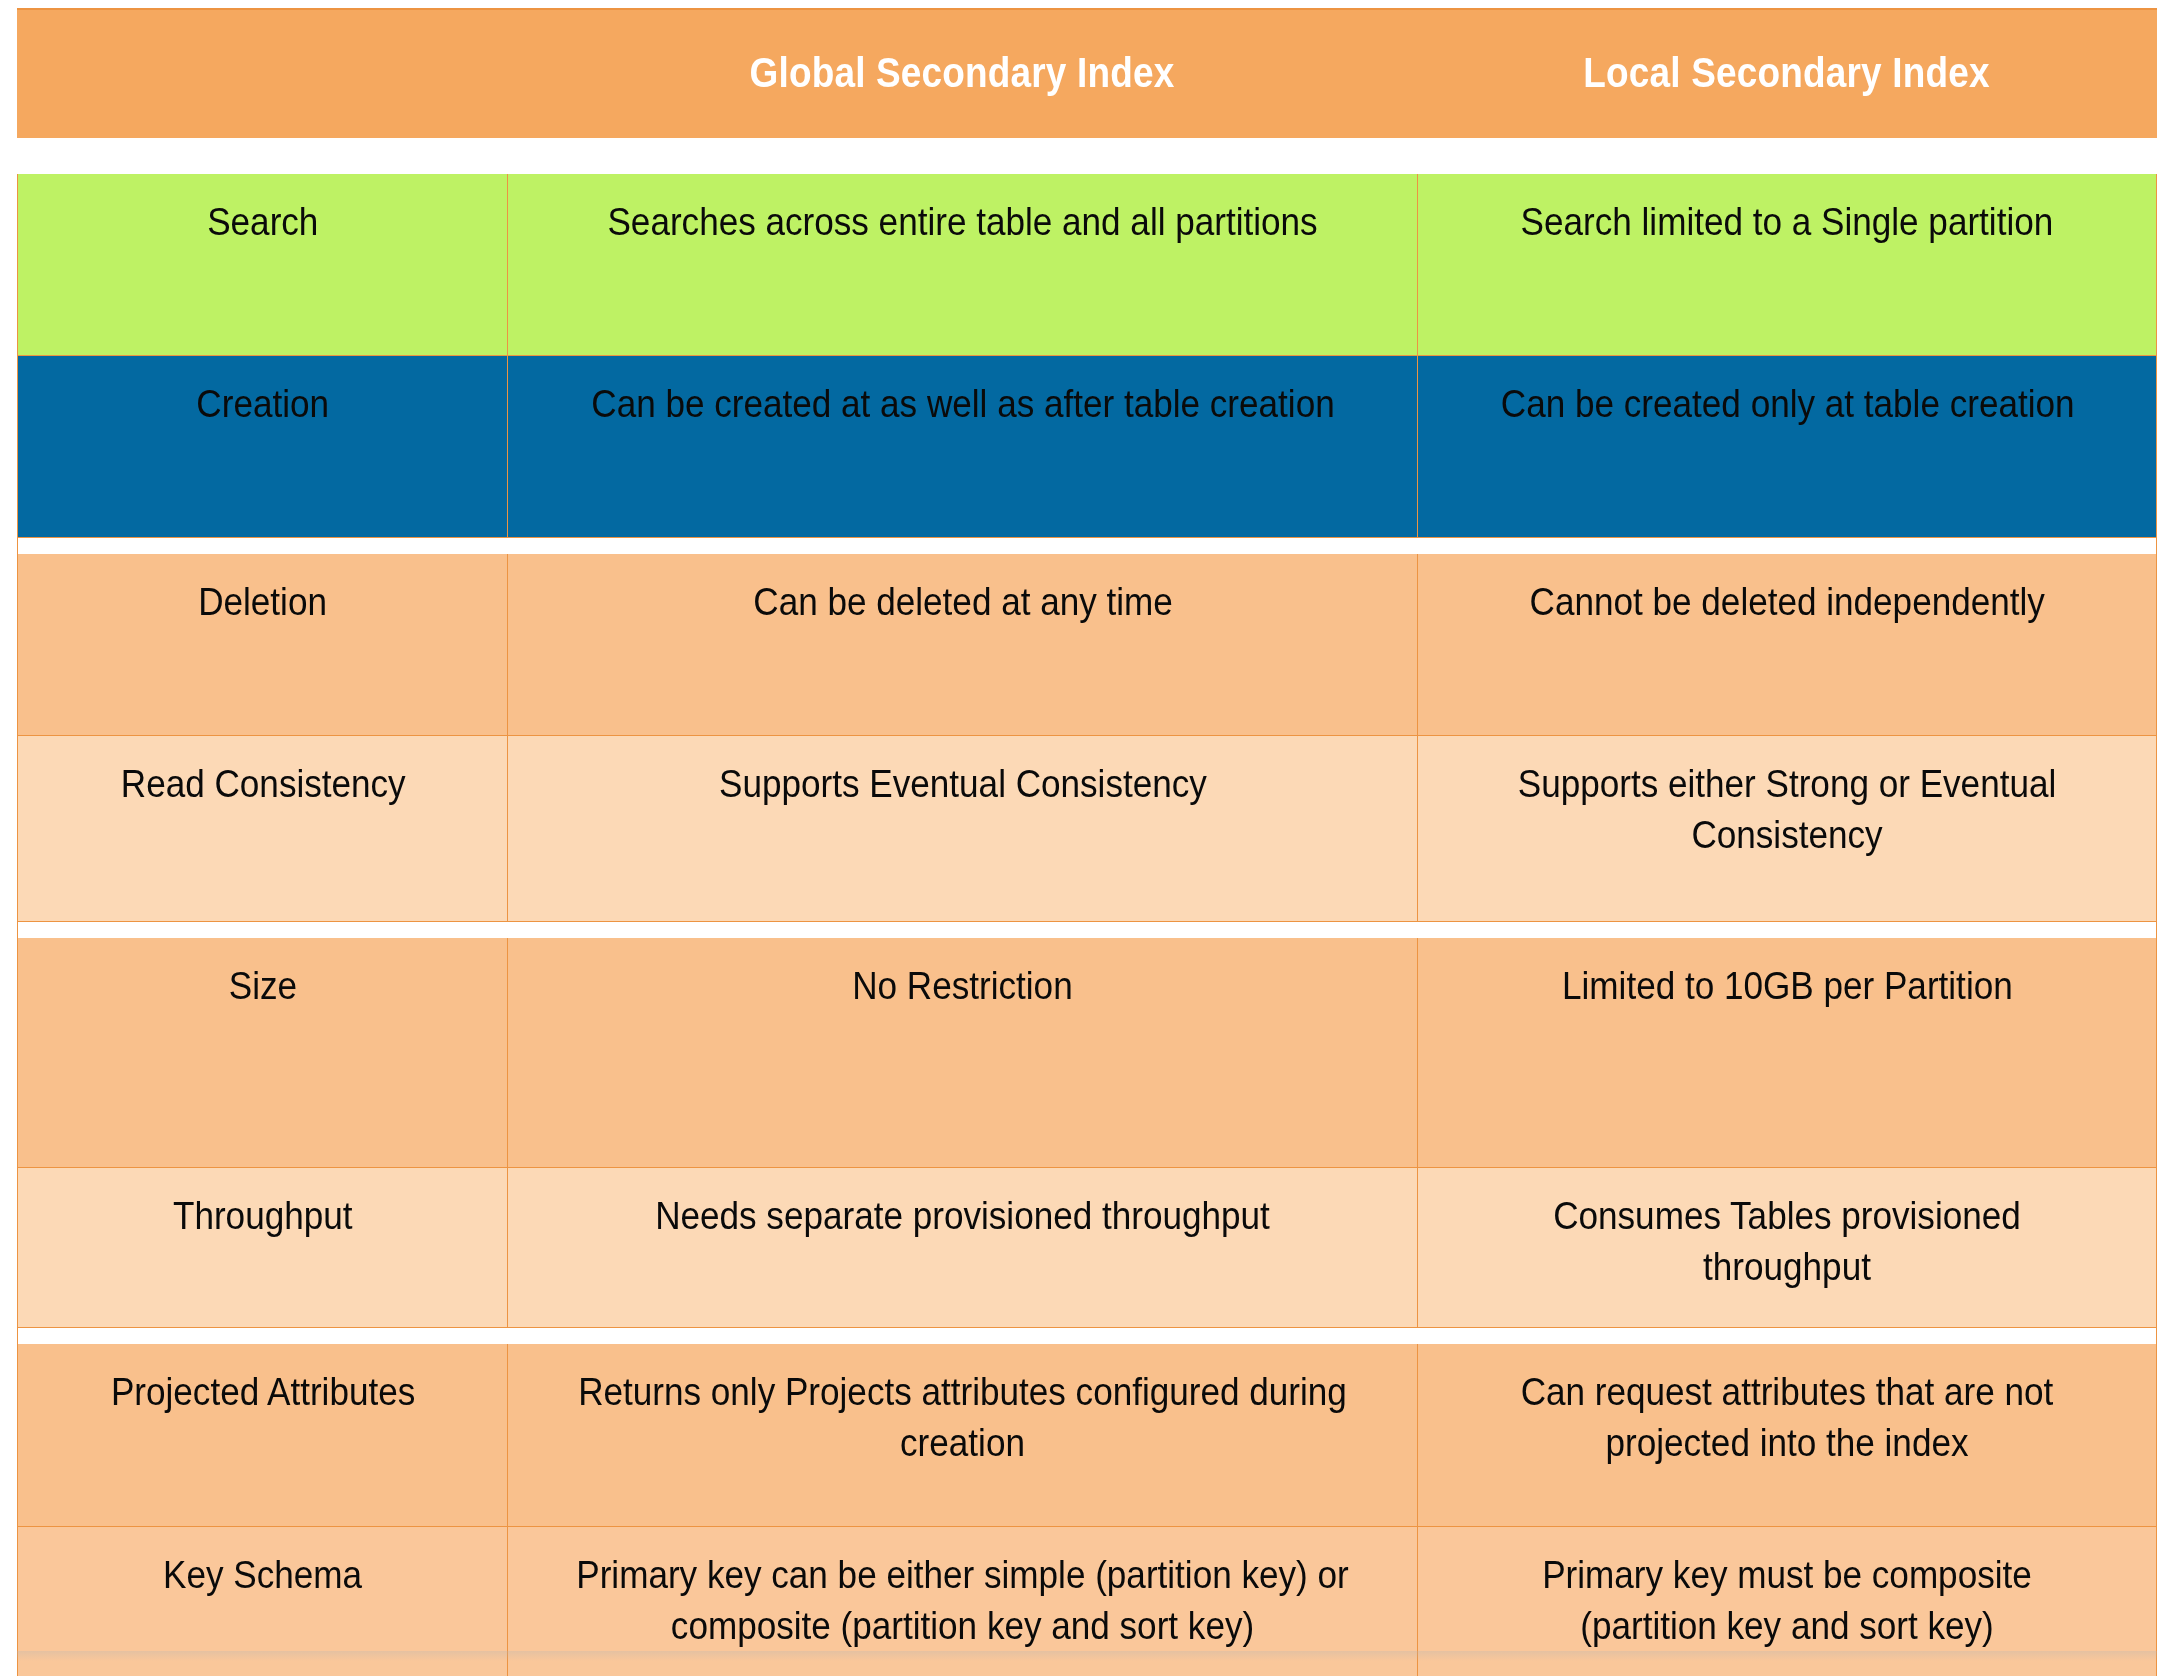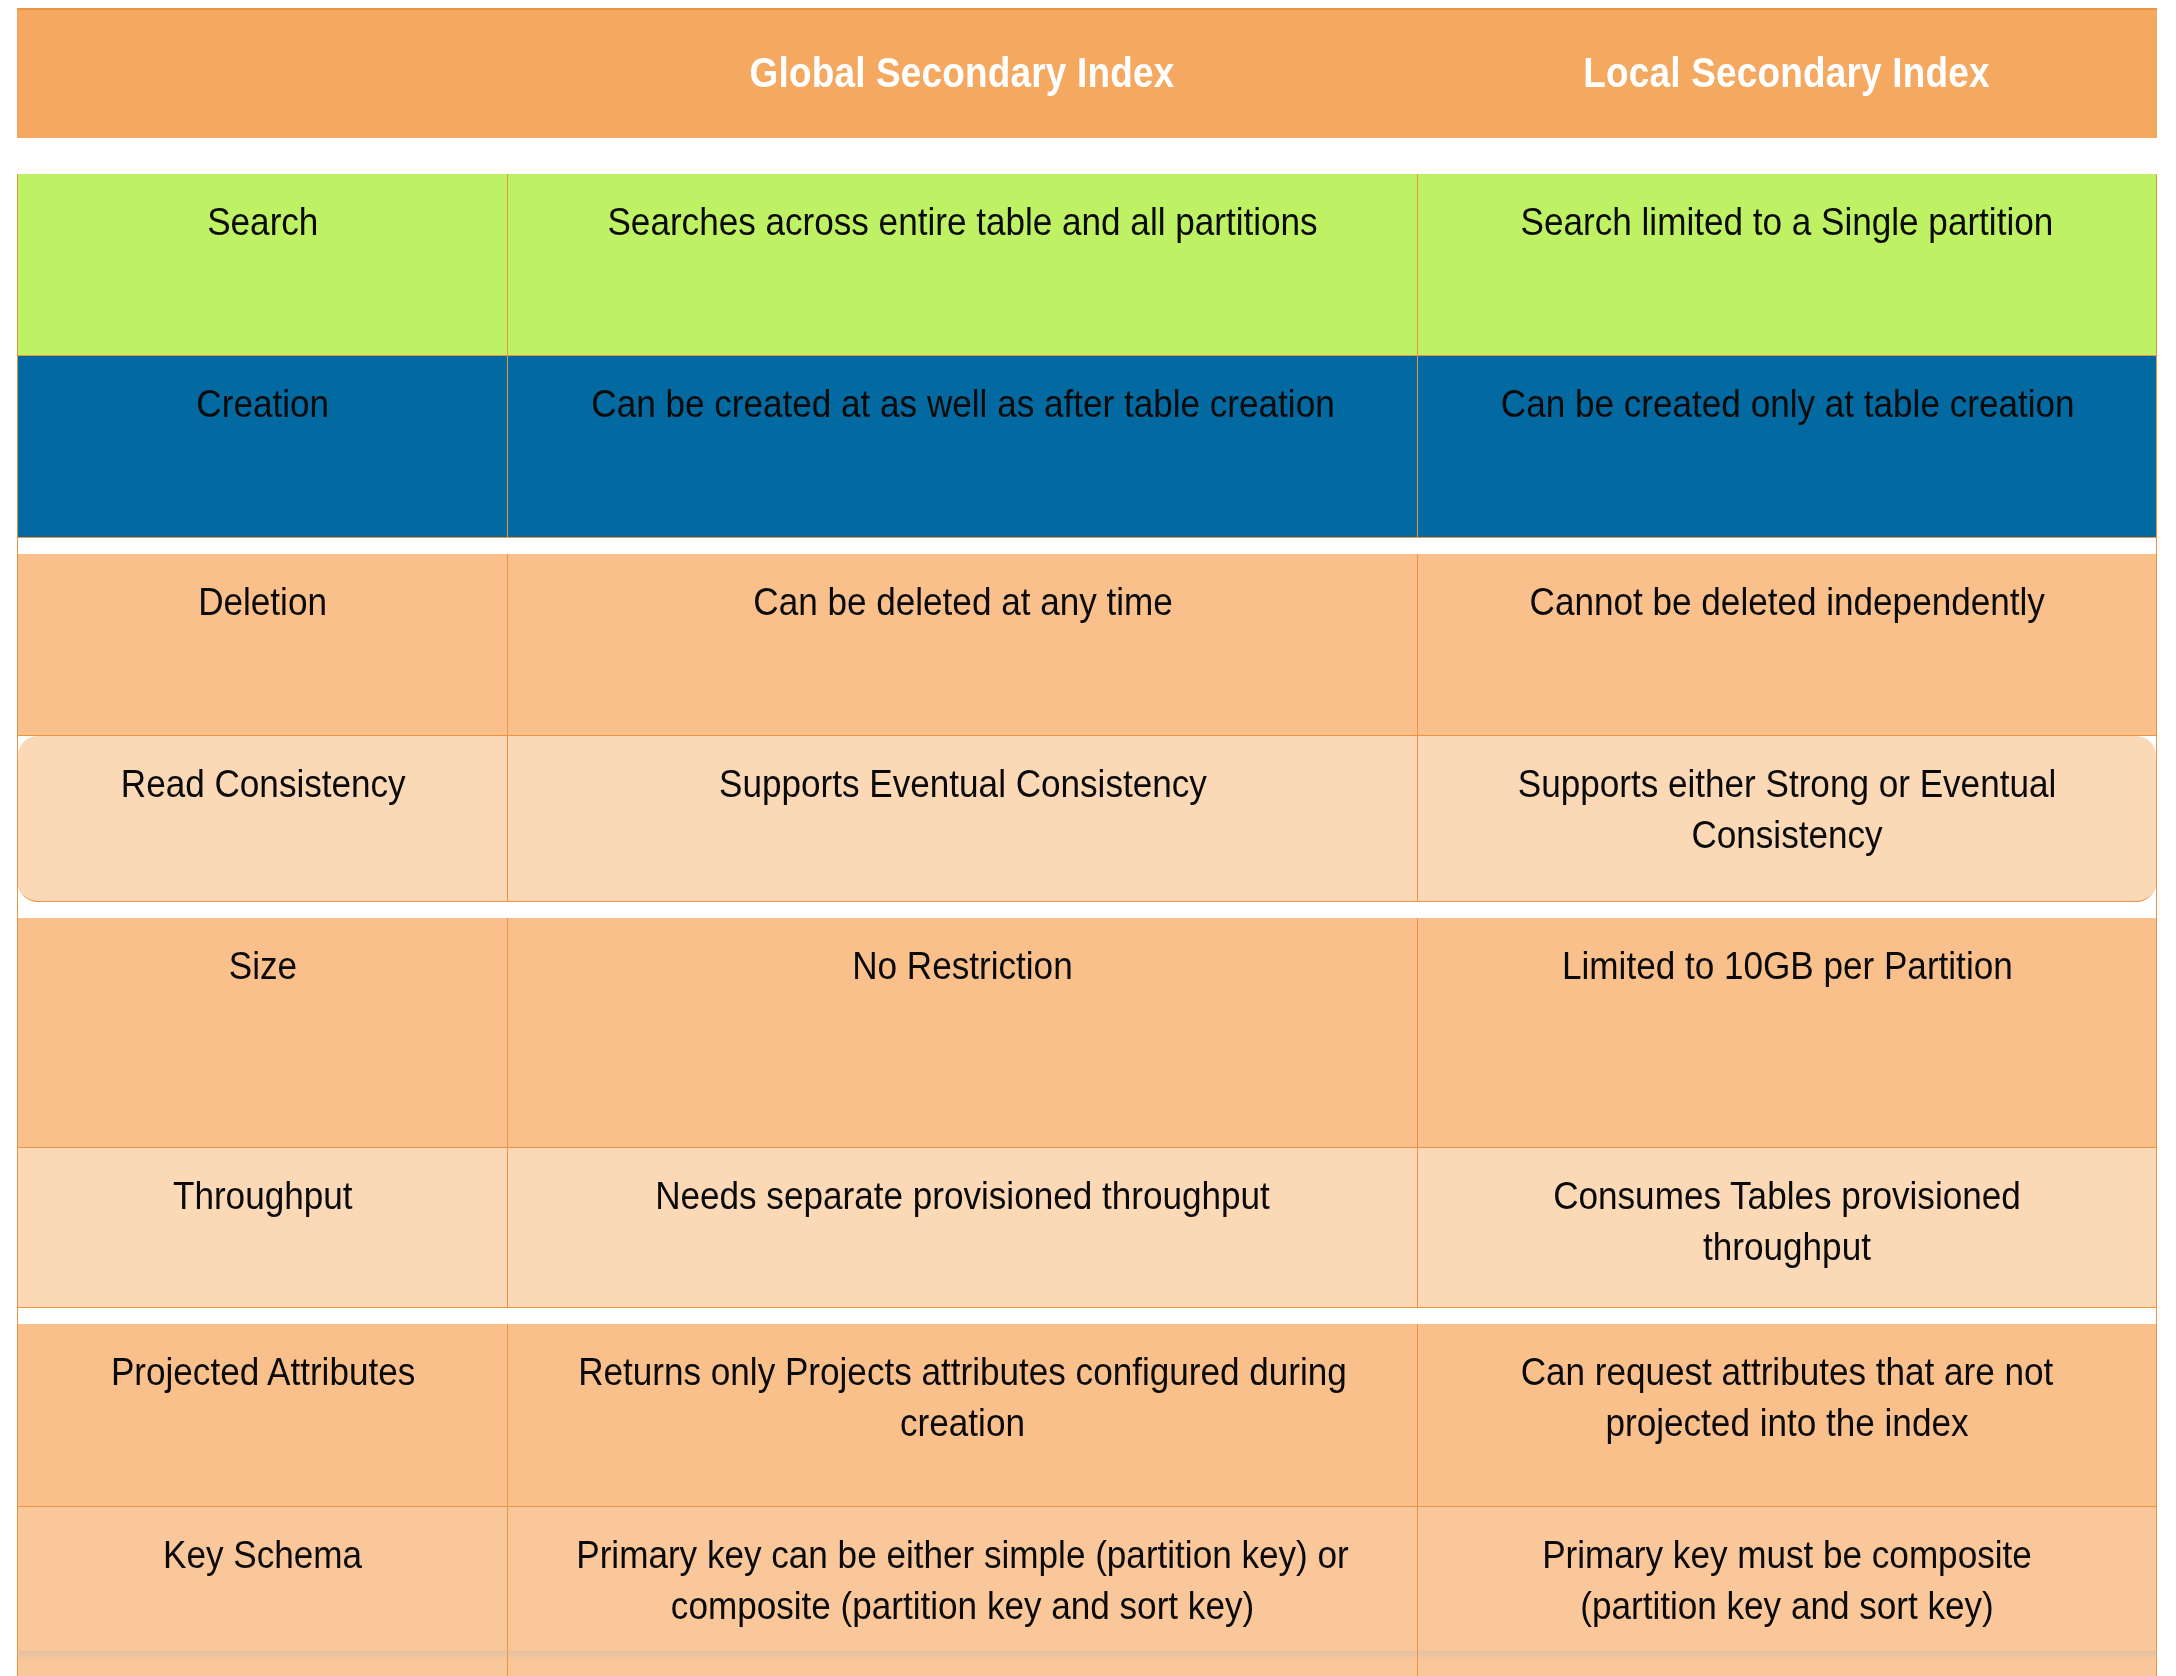--- a/index.html
+++ b/index.html
@@ -102,21 +102,21 @@
     display: inline-block;
     transform: scaleX(0.90);
     transform-origin: center top;
     white-space: normal;
   }
 
   
   .row.h1 { height: 182px; }
   .row.h2 { height: 182px; }
   .row.h3 { height: 182px; }
-  .row.h4 { height: 166px; border-radius: 20px; }
+  .row.h4 { height: 186px; }
   .row.h5 { height: 230px; }
   .row.h6 { height: 160px; }
   .row.h7 { height: 183px; }
   .row.h8 { height: 209px; }
 
   
   .bottom-shade {
     position: absolute;
     left: 17.4px;
     top: 1651px;

